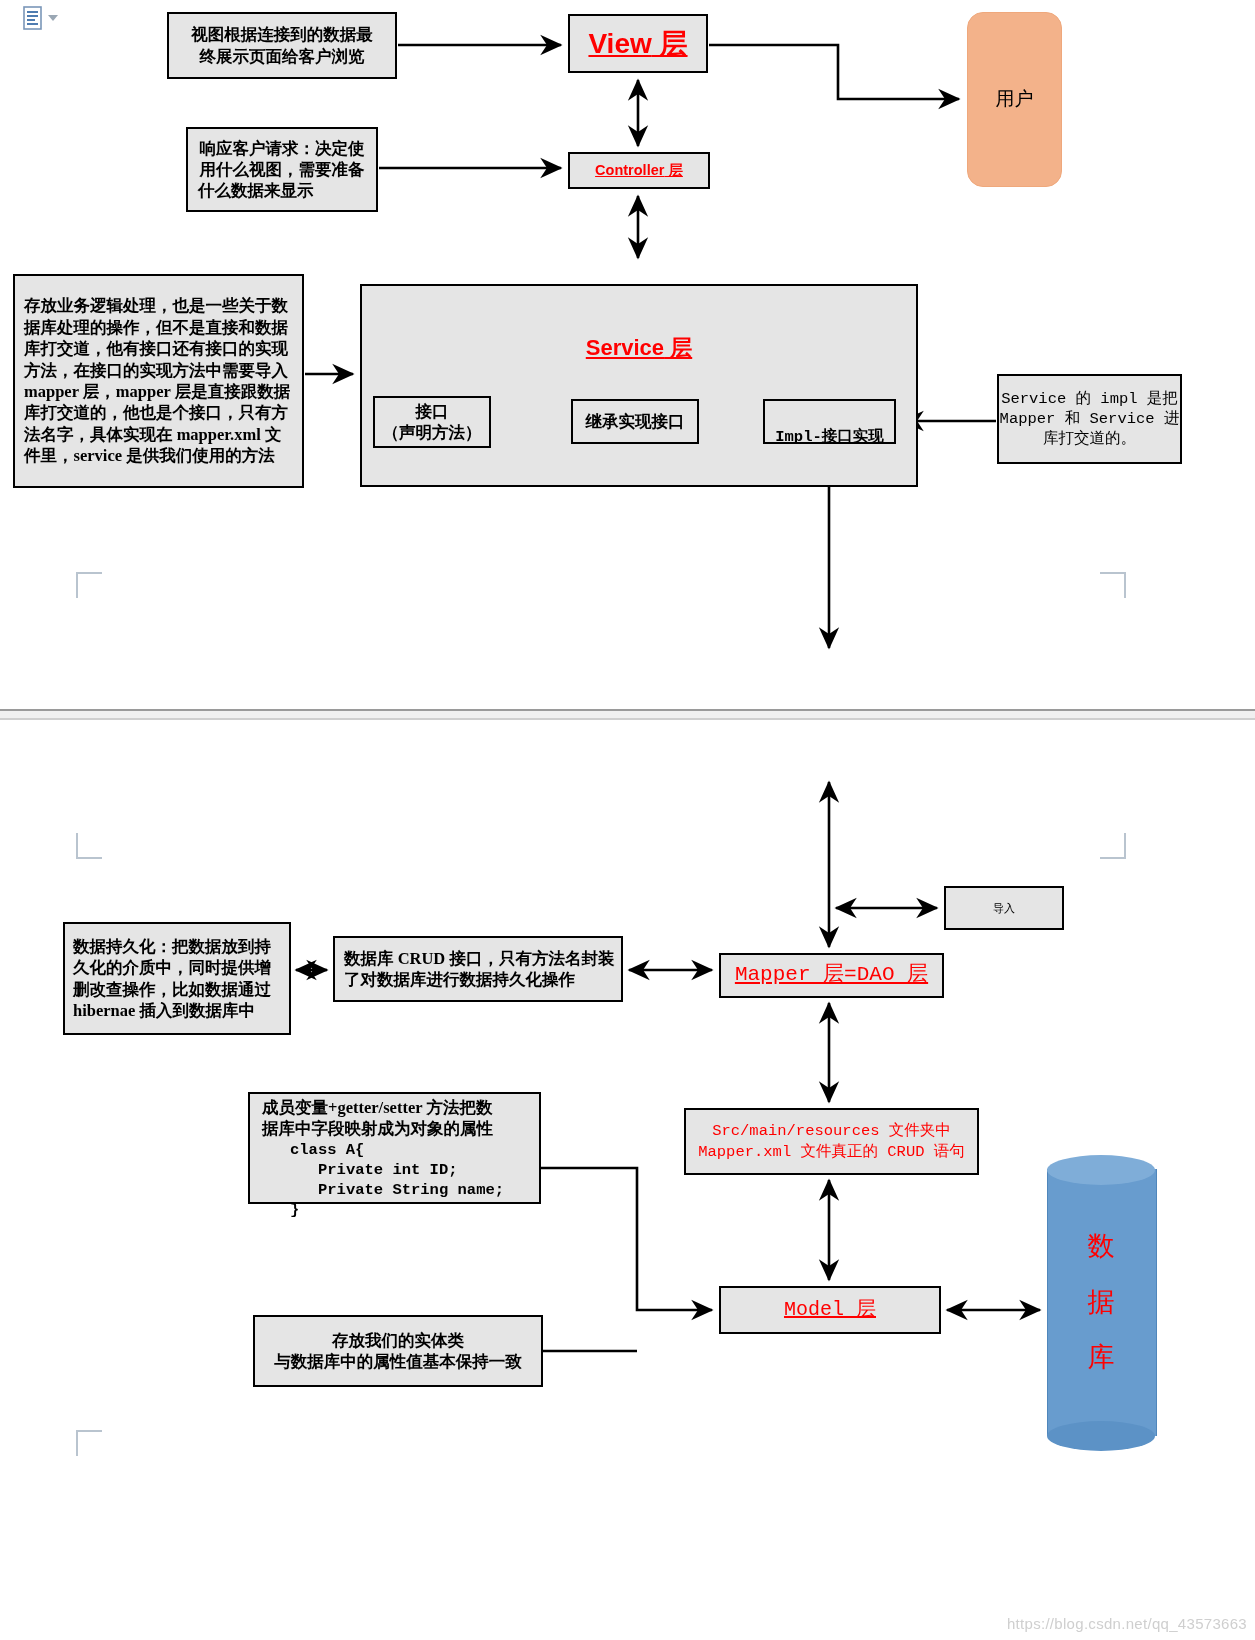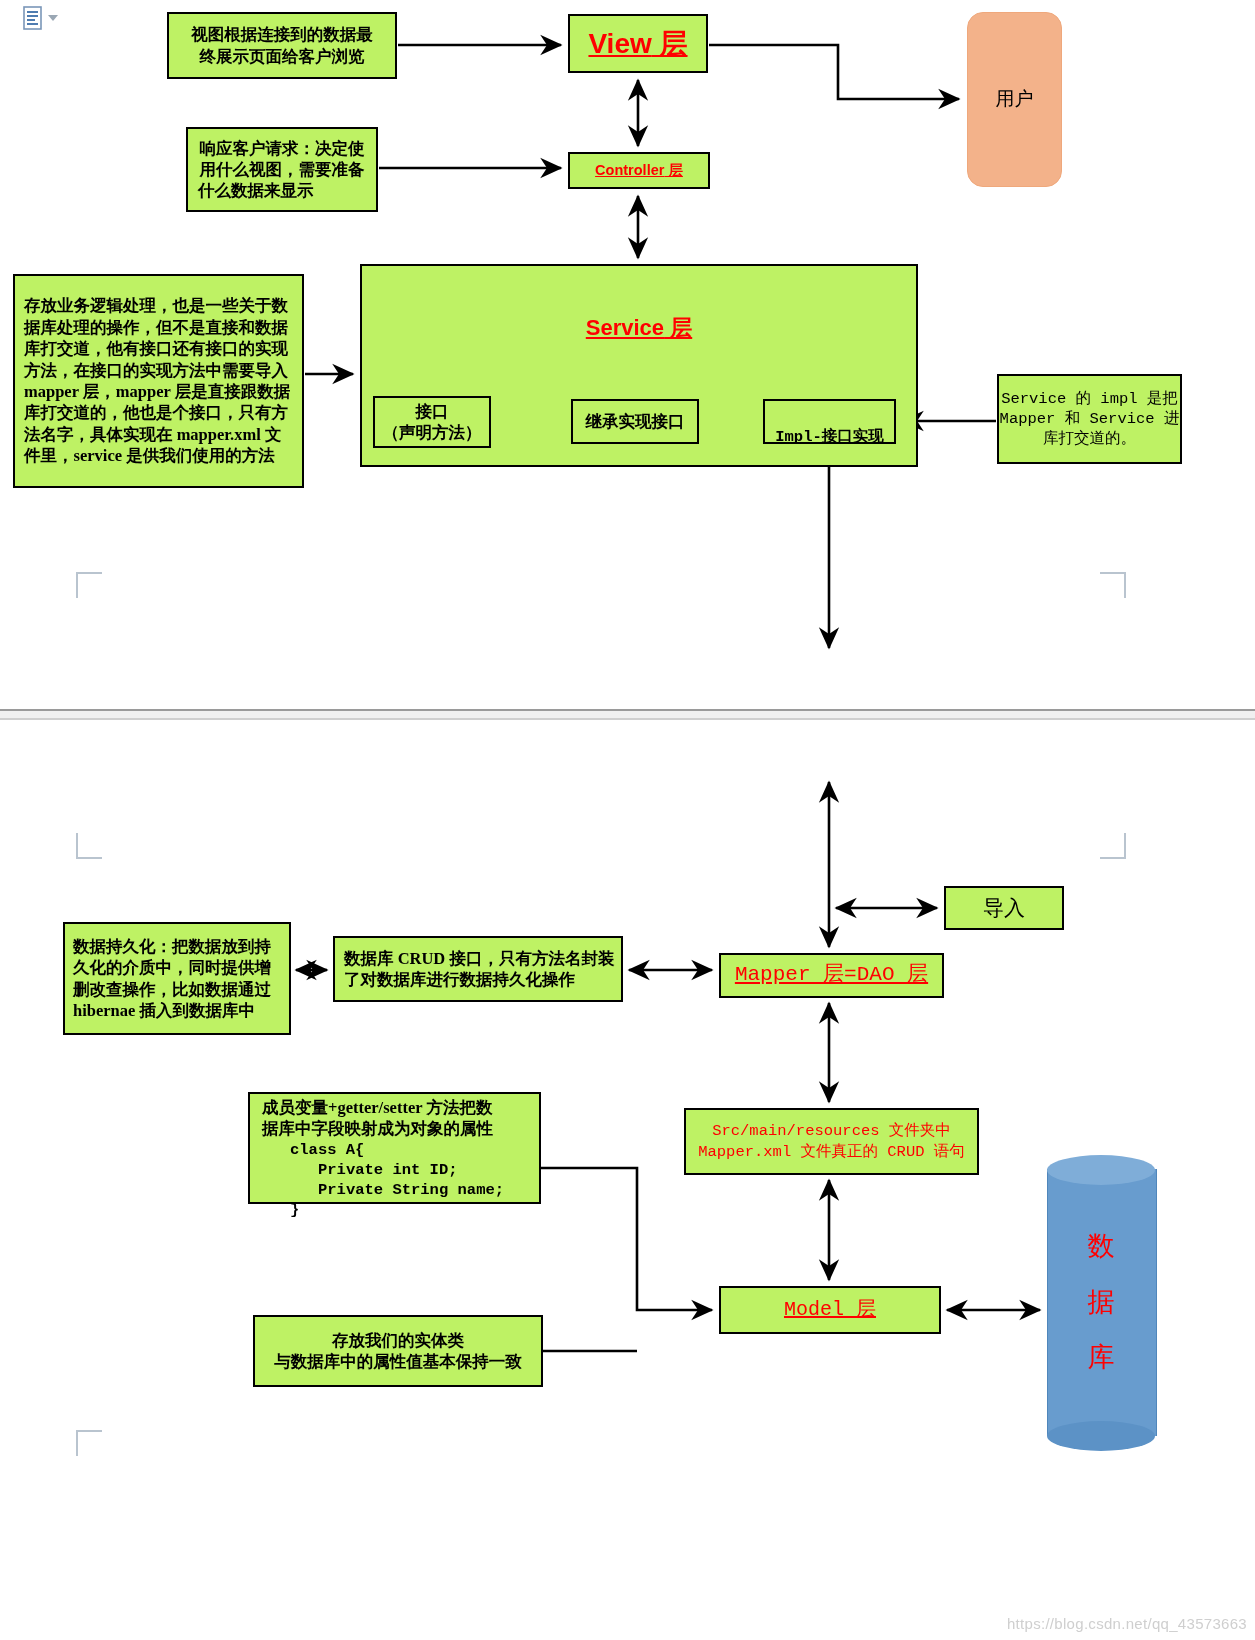--- a/index.html
+++ b/index.html
@@ -18,21 +18,21 @@
     overflow: hidden;
   }
   .layer { position: absolute; top: 0; left: 0; width: 1255px; height: 1640px; }
   #svg-layer { z-index: 1; }
   #box-layer { z-index: 2; }
 
   .box {
     position: absolute;
     box-sizing: border-box;
     border: 2px solid #000000;
-    background: #bef264;
+    background: #e5e5e5;
     display: flex;
     flex-direction: column;
     align-items: center;
     justify-content: center;
     text-align: center;
     color: #000000;
     line-height: 1.28;
   }
   .box.lined { line-height: 1.30; }
   .txt-cn {
@@ -240,21 +240,21 @@
       <span class="txt-cn label-line">存放业务逻辑处理，也是一些关于数</span>
       <span class="txt-cn label-line">据库处理的操作，但不是直接和数据</span>
       <span class="txt-cn label-line">库打交道，他有接口还有接口的实现</span>
       <span class="txt-cn label-line">方法，在接口的实现方法中需要导入</span>
       <span class="txt-cn label-line">mapper 层，mapper 层是直接跟数据</span>
       <span class="txt-cn label-line">库打交道的，他也是个接口，只有方</span>
       <span class="txt-cn label-line">法名字，具体实现在 mapper.xml 文</span>
       <span class="txt-cn label-line">件里，service 是供我们使用的方法</span>
     </div>
 
-    <div class="box" id="box-service" style="justify-content:flex-start;">
+    <div class="box" id="box-service" style="justify-content:flex-start;margin-top:20px;">
       <span style="font-size:22px;margin-top:48px;"><span class="accent-title">Service</span><span class="accent-title"> 层</span></span>
     </div>
 
     <div class="box" id="box-iface">
       <span class="txt-cn label-line">接口</span>
       <span class="txt-cn label-line">（声明方法）</span>
     </div>
 
     <div class="box" id="box-inherit">
       <span class="txt-cn label-line">继承实现接口</span>
@@ -276,21 +276,21 @@
       <span class="txt-cn label-line">删改查操作，比如数据通过</span>
       <span class="txt-cn label-line">hibernae 插入到数据库中</span>
     </div>
 
     <div class="box lined" id="box-crud" style="align-items:flex-start;padding-left:9px;">
       <span class="txt-cn label-line">数据库 CRUD 接口，只有方法名封装</span>
       <span class="txt-cn label-line">了对数据库进行数据持久化操作</span>
     </div>
 
     <div class="box" id="box-import">
-      <span class="txt-cn label-line" style="font-weight:normal;font-size:21px;">导入</span>
+      <span class="txt-cn label-line" style="font-weight:normal;font-size:11px;">导入</span>
     </div>
 
     <div class="box" id="box-mapper">
       <span class="txt-mono u" style="font-size:21px;color:#ff0000;">Mapper 层=DAO 层</span>
     </div>
 
     <div class="box lined" id="box-resources">
       <span class="txt-mono label-line red">Src/main/resources 文件夹中</span>
       <span class="txt-mono label-line red">Mapper.xml 文件真正的 CRUD 语句</span>
     </div>

